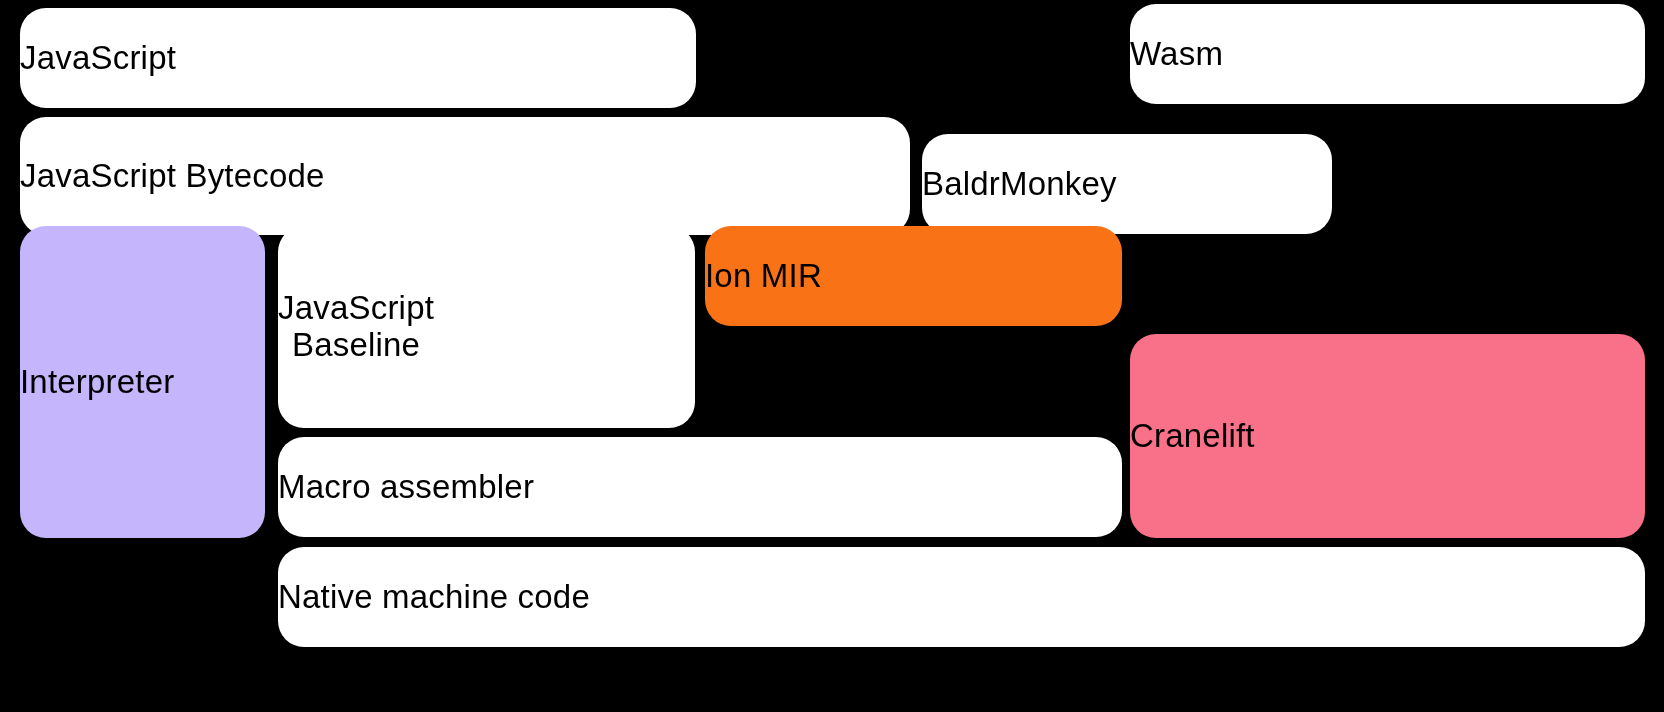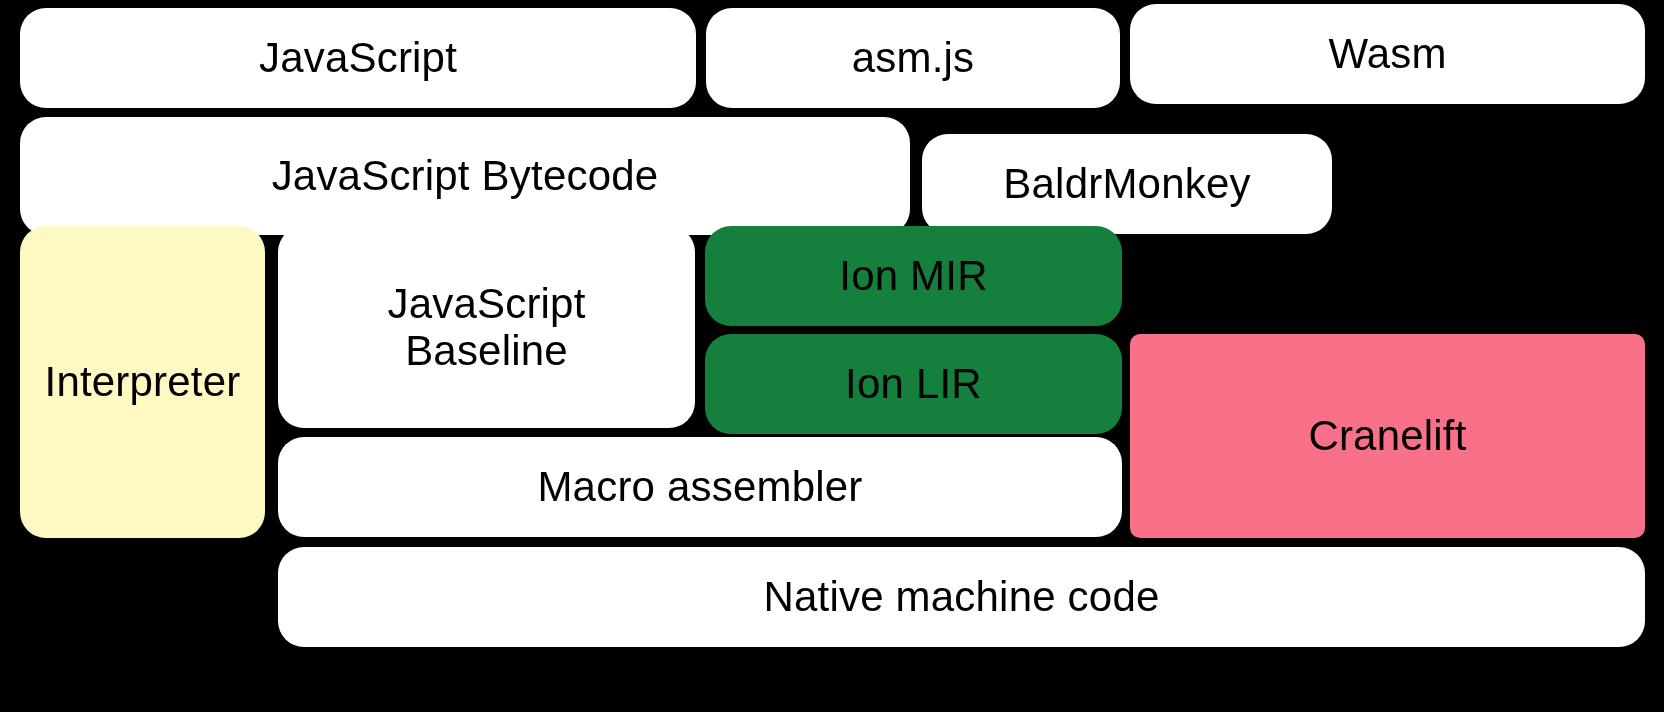--- a/index.html
+++ b/index.html
@@ -13,46 +13,43 @@
     height: 712px;
     background: #000000;
     overflow: hidden;
     font-family: "Liberation Sans", "DejaVu Sans", sans-serif;
   }
   .node {
     position: absolute;
     box-sizing: border-box;
     display: flex;
     align-items: center;
-    justify-content: center;
     text-align: center;
     border-radius: 26px;
     color: #000000;
-    font-size: 42px;
+    font-size: 33px;
     font-weight: 400;
     line-height: 1.12;
     letter-spacing: 0.2px;
     white-space: pre-line;
     user-select: none;
   }
   .fill-white { background: #ffffff; }
-  .fill-gray  { background: #fef9c3; }
-  .fill-green { background: #15803d; }
+  .fill-gray  { background: #c4b5fd; }
+  .fill-green { background: #f97316; }
   .fill-pink  { background: #f87189; }
 </style>
 </head>
 <body>
 
 <div id="stage">
     <div class="node fill-white" style="left: 20px; top: 8px; width: 676px; height: 100px;"><span>JavaScript</span></div>
-    <div class="node fill-white" style="left: 706px; top: 8px; width: 414px; height: 100px;"><span>asm.js</span></div>
     <div class="node fill-white" style="left: 1130px; top: 4px; width: 515px; height: 100px;"><span>Wasm</span></div>
     <div class="node fill-white" style="left: 20px; top: 117px; width: 890px; height: 118px;"><span>JavaScript Bytecode</span></div>
     <div class="node fill-white" style="left: 922px; top: 134px; width: 410px; height: 100px;"><span>BaldrMonkey</span></div>
     <div class="node fill-gray" style="left: 20px; top: 226px; width: 245px; height: 312px;"><span>Interpreter</span></div>
     <div class="node fill-white" style="left: 278px; top: 226px; width: 417px; height: 202px;"><span>JavaScript
 Baseline</span></div>
     <div class="node fill-green" style="left: 705px; top: 226px; width: 417px; height: 100px;"><span>Ion MIR</span></div>
-    <div class="node fill-green" style="left: 705px; top: 334px; width: 417px; height: 100px;"><span>Ion LIR</span></div>
-    <div class="node fill-pink" style="left: 1130px; top: 334px; width: 515px; height: 204px; border-radius: 10px;"><span>Cranelift</span></div>
+    <div class="node fill-pink" style="left: 1130px; top: 334px; width: 515px; height: 204px;"><span>Cranelift</span></div>
     <div class="node fill-white" style="left: 278px; top: 547px; width: 1367px; height: 100px;"><span>Native machine code</span></div>
     <div class="node fill-white" style="left: 278px; top: 437px; width: 844px; height: 100px;"><span>Macro assembler</span></div>
   </div>
 
 </body></html>

